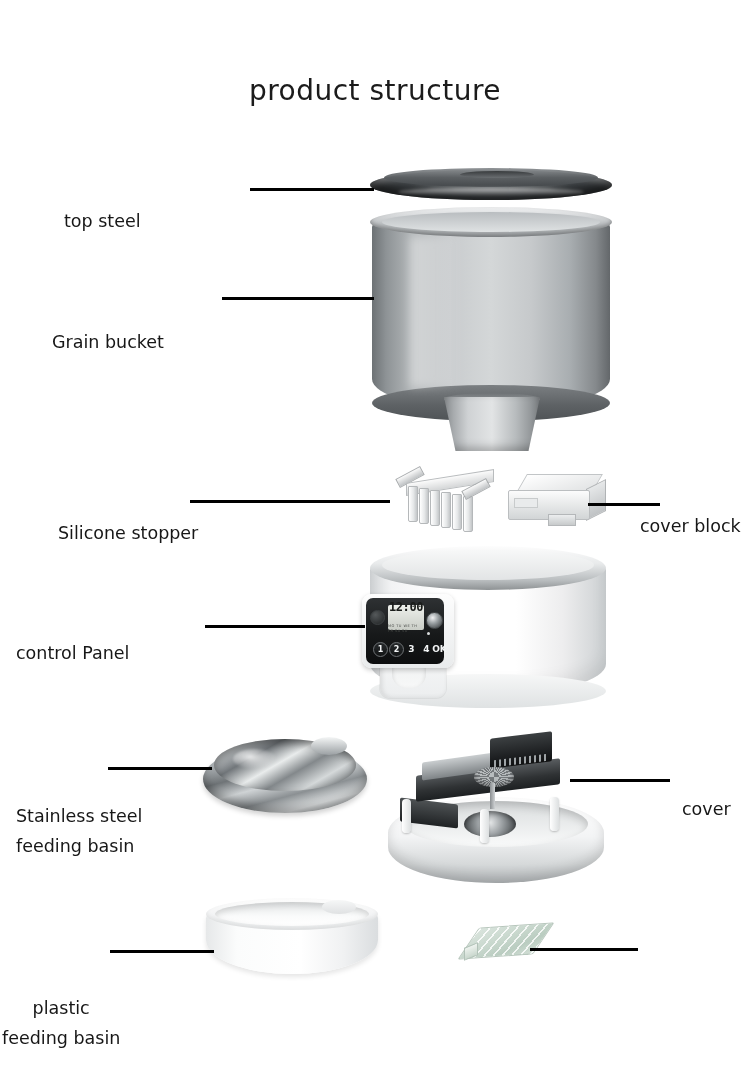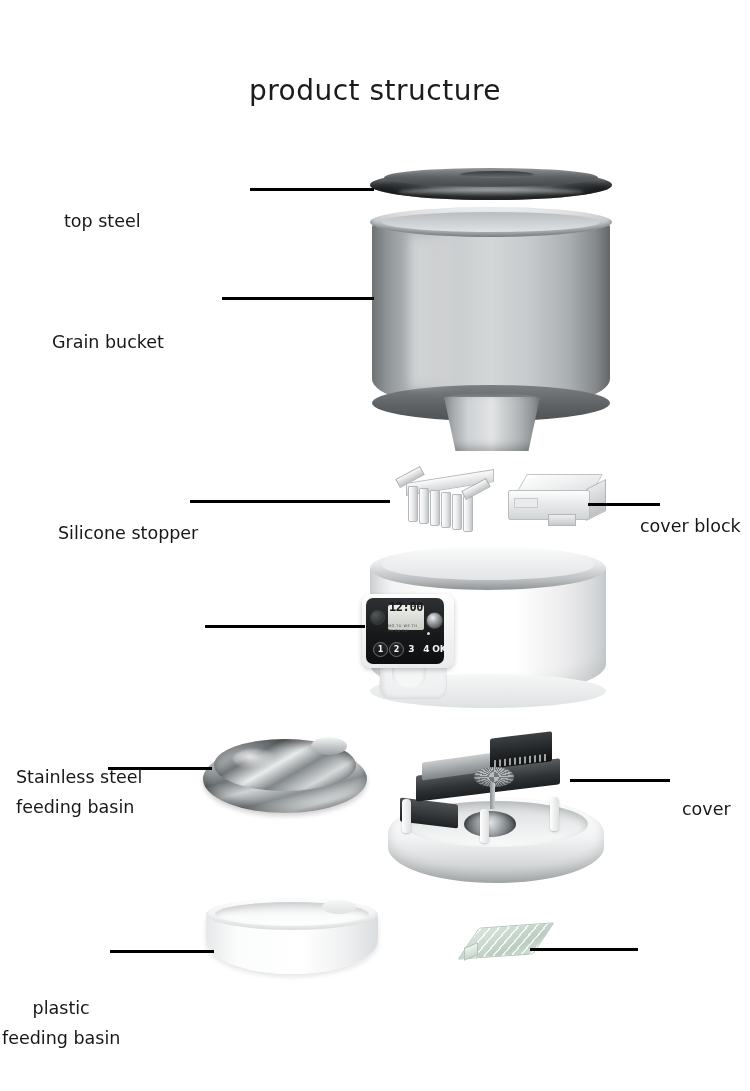--- a/index.html
+++ b/index.html
@@ -532,19 +532,20 @@
   <div class="leader" style="left:205px; top:625px; width:160px;"></div>
   <div class="leader" style="left:108px; top:767px; width:104px;"></div>
   <div class="leader" style="left:570px; top:779px; width:100px;"></div>
   <div class="leader" style="left:110px; top:950px; width:104px;"></div>
   <div class="leader" style="left:530px; top:948px; width:108px;"></div>
 
   <div class="label" style="left:64px;  top:206px;">top steel</div>
   <div class="label" style="left:58px;  top:518px;">Silicone stopper</div>
   <div class="label" style="left:52px;  top:327px;">Grain bucket</div>
   <div class="label right" style="left:640px; top:511px;">cover block</div>
-  <div class="label" style="left:16px;  top:762px;">Stainless steel
+  <div class="label" style="left:16px;  top:638px;">control Panel</div>
+  <div class="label" style="left:16px;  top:801px;">Stainless steel
 feeding basin</div>
   <div class="label right" style="left:682px; top:794px;">cover</div>
   <div class="label" style="left:2px;   top:993px;text-align:center;">plastic
 feeding basin</div>
 
 </div>
 
 </body></html>

